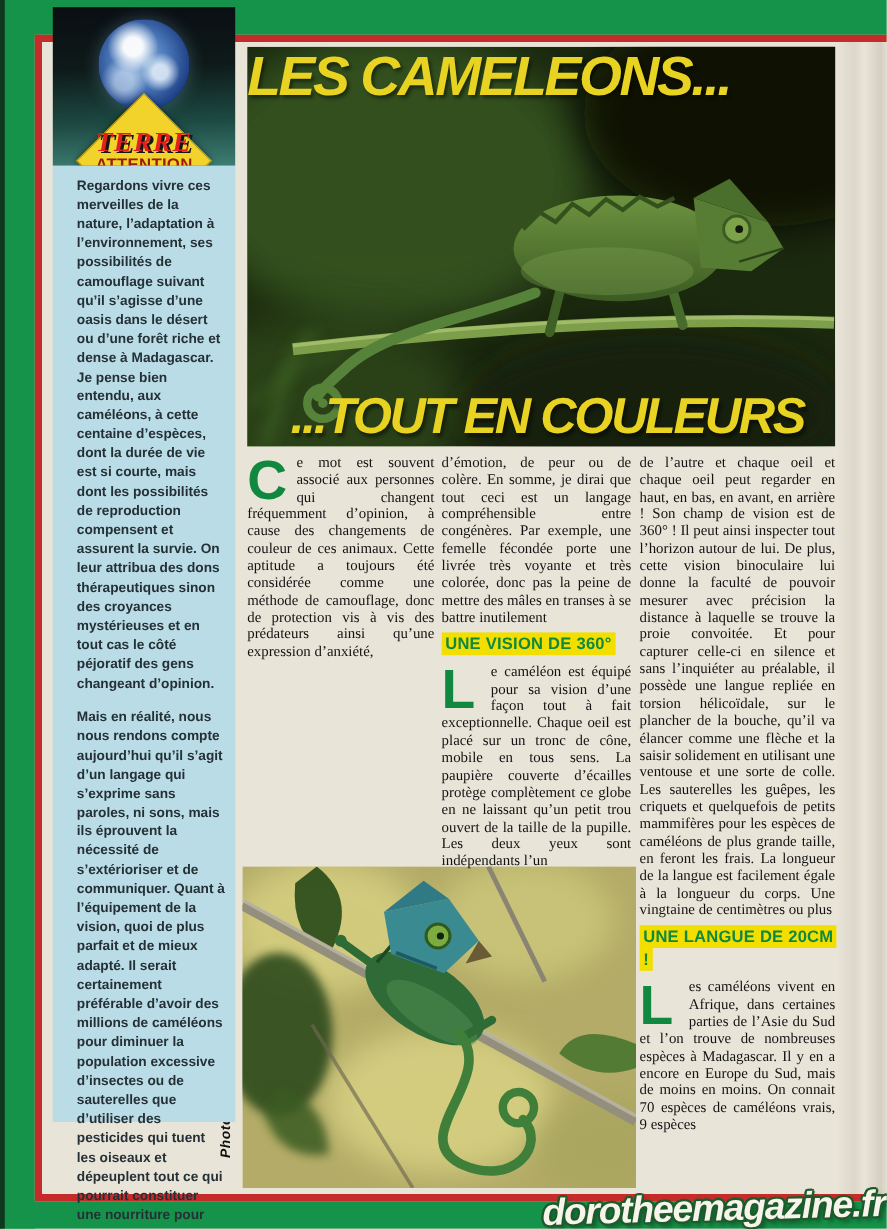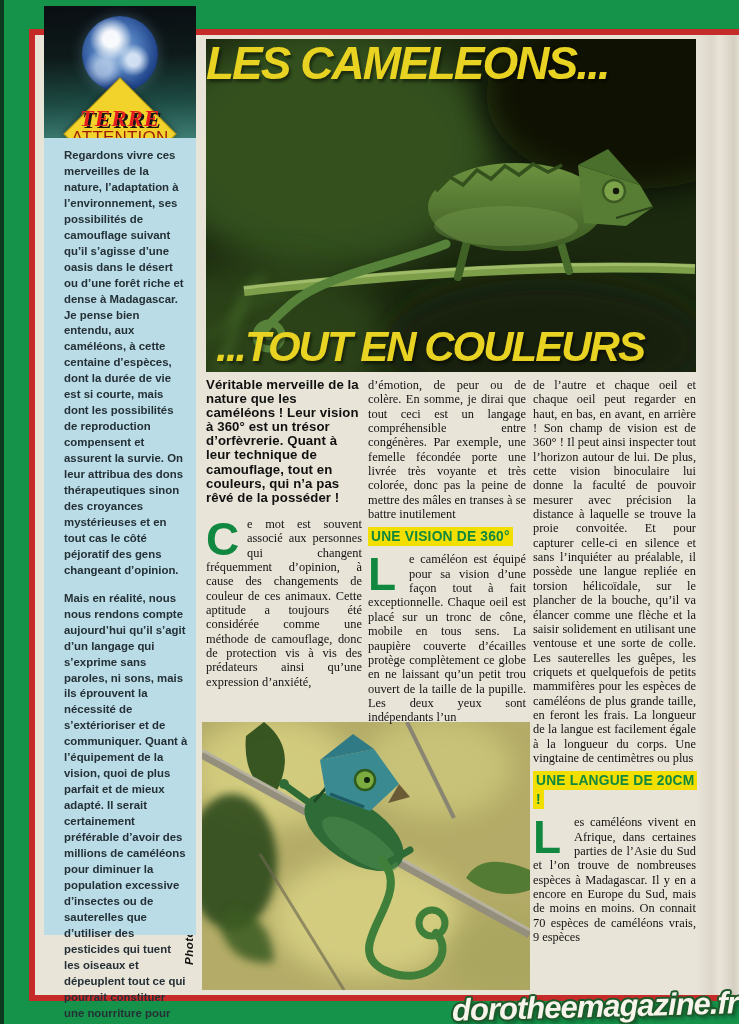--- a/index.html
+++ b/index.html
@@ -28,32 +28,32 @@
              radial-gradient(circle at 28% 68%, rgba(228,240,252,.55) 0 10%, rgba(255,255,255,0) 26%),
              radial-gradient(circle at 45% 45%, #8fb4dc 0%, #4a77b8 40%, #1d3f85 72%, #0b1d4e 100%);
            box-shadow:0 0 14px rgba(140,190,225,.3); }
   .diamond { position:absolute; left:50%; top:128px; width:80px; height:80px;
              transform:translate(-50%,-50%) rotate(45deg); background:#f2d32b;
              border:1px solid #b5980f; box-shadow:0 0 6px rgba(0,0,0,.45); }
   .diamond-inner { position:absolute; left:50%; top:126px; transform:translate(-50%,-50%);
                    width:120px; text-align:center; z-index:6; }
   .terre { font:italic 900 23px "Liberation Serif", serif; color:#e41f1f;
            text-shadow:2.5px 2px 0 #161616; letter-spacing:1px; line-height:24px; }
-  .att, .dan { font-weight:normal; font-size:17px; line-height:13.5px; color:#9c1c0a; letter-spacing:.2px; }
+  .att, .dan { font-weight:bold; font-size:14px; line-height:13.5px; color:#9c1c0a; letter-spacing:.2px; }
   .side-blue { width:100%; height:797px; background:#b9dce6; padding:10px 8px 8px 20px; }
   .side-blue p { font-size:11.4px; line-height:15.95px; font-weight:bold; color:#253036;
                  margin-bottom:12px; letter-spacing:0; }
 
   
   .photo-main { position:absolute; left:206px; top:39px; width:490px; height:333px; z-index:1; }
   .photo-main svg, .photo-2 svg { display:block; width:100%; height:100%; }
   .title-top { position:absolute; left:206px; top:40px; width:490px; text-align:left; z-index:2;
                font:italic 900 46px/1 "Liberation Sans", sans-serif; color:#e8d222;
                letter-spacing:-2px; text-shadow:2px 3px 3px rgba(0,0,0,.45); white-space:nowrap; }
-  .title-bottom { position:absolute; left:216px; top:326px; width:480px; z-index:2;
+  .title-bottom { position:absolute; left:216px; top:326px; width:480px; text-align:center; z-index:2;
                font:italic 900 42px/1 "Liberation Sans", sans-serif; color:#e8d222;
                letter-spacing:-2px; text-shadow:2px 3px 3px rgba(0,0,0,.45); white-space:nowrap; }
 
   
   .col { position:absolute; top:378px; z-index:2; }
   .col1 { left:206px; width:156px; }
   .col2 { left:368px; width:158px; }
   .col3 { left:533px; width:163px; }
   .serif { font-family:"Liberation Serif", serif; font-size:12.4px; line-height:14.35px;
            text-align:justify; color:#131313; }
@@ -146,21 +146,20 @@
     </div>
   </div>
   <div class="side-blue">
     <p>Regardons vivre ces merveilles de la nature, l’adaptation à l’environnement, ses possibilités de camouflage suivant qu’il s’agisse d’une oasis dans le désert ou d’une forêt riche et dense à Madagascar. Je pense bien entendu, aux caméléons, à cette centaine d’espèces, dont la durée de vie est si courte, mais dont les possibilités de reproduction compensent et assurent la survie. On leur attribua des dons thérapeutiques sinon des croyances mystérieuses et en tout cas le côté péjoratif des gens changeant d’opinion.</p>
     <p>Mais en réalité, nous nous rendons compte aujourd’hui qu’il s’agit d’un langage qui s’exprime sans paroles, ni sons, mais ils éprouvent la nécessité de s’extérioriser et de communiquer. Quant à l’équipement de la vision, quoi de plus parfait et de mieux adapté. Il serait certainement préférable d’avoir des millions de caméléons pour diminuer la population excessive d’insectes ou de sauterelles que d’utiliser des pesticides qui tuent les oiseaux et dépeuplent tout ce qui pourrait constituer une nourriture pour eux.</p>
 
   </div>
 </div>
 
 <div class="col col1">
-  <div class="intro">Véritable merveille de la nature que les caméléons ! Leur vision à 360° est un trésor d’orfèvrerie. Quant à leur technique de camouflage, tout en couleurs, qui n’a pas rêvé de la posséder !</div>
   <div class="serif">
     <span class="dropcap">C</span><span>e mot est souvent associé aux personnes qui changent fréquemment d’opinion, à cause des changements de couleur de ces animaux. Cette aptitude a toujours été considérée comme une méthode de camouflage, donc de protection vis à vis des prédateurs ainsi qu’une expression d’anxiété,</span>
   </div>
 </div>
 
 <div class="col col2">
   <div class="serif">d’émotion, de peur ou de colère. En somme, je dirai que tout ceci est un langage compréhensible entre congénères. Par exemple, une femelle fécondée porte une livrée très voyante et très colorée, donc pas la peine de mettre des mâles en transes à se battre inutilement</div>
   <div class="hwrap">
     <span class="hbar">UNE VISION DE 360°</span>
   </div>

